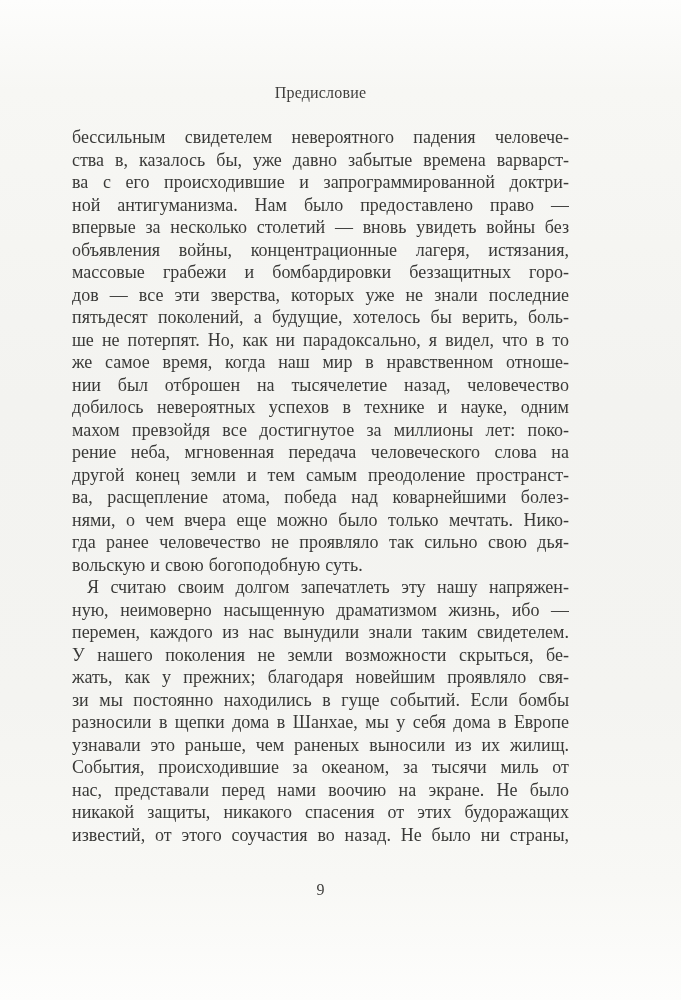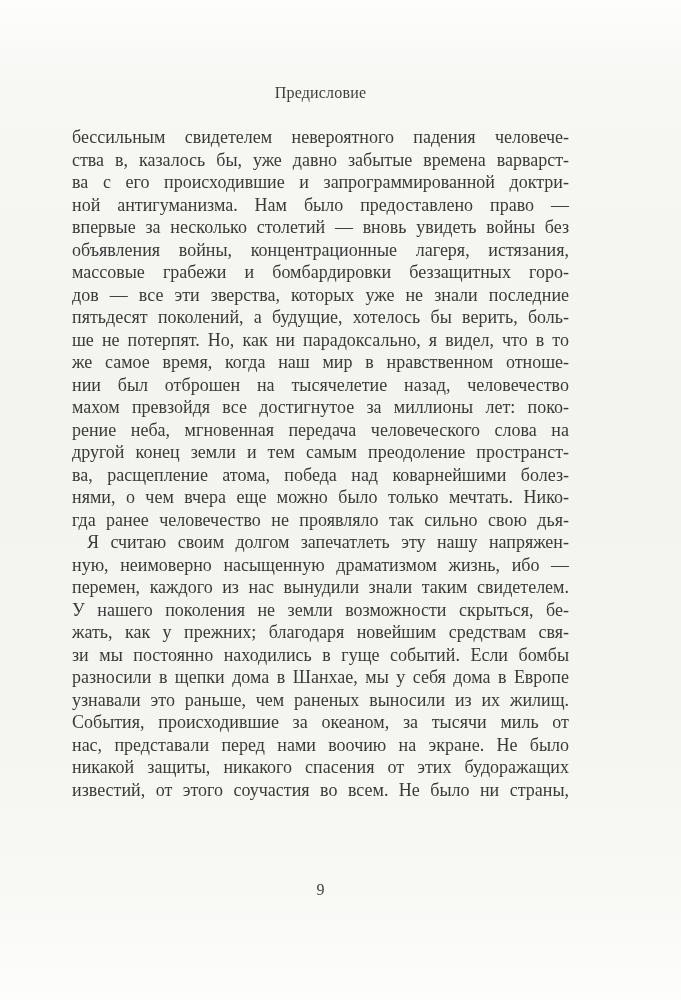--- a/index.html
+++ b/index.html
@@ -90,37 +90,39 @@
         <div class="text-line">ва с его происходившие и запрограммированной доктри-</div>
         <div class="text-line">ной антигуманизма. Нам было предоставлено право —</div>
         <div class="text-line">впервые за несколько столетий — вновь увидеть войны без</div>
         <div class="text-line">объявления войны, концентрационные лагеря, истязания,</div>
         <div class="text-line">массовые грабежи и бомбардировки беззащитных горо-</div>
         <div class="text-line">дов — все эти зверства, которых уже не знали последние</div>
         <div class="text-line">пятьдесят поколений, а будущие, хотелось бы верить, боль-</div>
         <div class="text-line">ше не потерпят. Но, как ни парадоксально, я видел, что в то</div>
         <div class="text-line">же самое время, когда наш мир в нравственном отноше-</div>
         <div class="text-line">нии был отброшен на тысячелетие назад, человечество</div>
+        <div class="text-line">добилось невероятных успехов в технике и науке, одним</div>
         <div class="text-line">махом превзойдя все достигнутое за миллионы лет: поко-</div>
         <div class="text-line">рение неба, мгновенная передача человеческого слова на</div>
         <div class="text-line">другой конец земли и тем самым преодоление пространст-</div>
         <div class="text-line">ва, расщепление атома, победа над коварнейшими болез-</div>
         <div class="text-line">нями, о чем вчера еще можно было только мечтать. Нико-</div>
         <div class="text-line">гда ранее человечество не проявляло так сильно свою дья-</div>
+        <div class="text-line para-end">вольскую и свою богоподобную суть.</div>
       </div>
       <div class="paragraph">
         <div class="text-line indent">Я считаю своим долгом запечатлеть эту нашу напряжен-</div>
         <div class="text-line">ную, неимоверно насыщенную драматизмом жизнь, ибо —</div>
         <div class="text-line">перемен, каждого из нас вынудили знали таким свидетелем.</div>
         <div class="text-line">У нашего поколения не земли возможности скрыться, бе-</div>
-        <div class="text-line">жать, как у прежних; благодаря новейшим средствам свя-</div>
+        <div class="text-line">жать, как у прежних; благодаря новейшим проявляло свя-</div>
         <div class="text-line">зи мы постоянно находились в гуще событий. Если бомбы</div>
         <div class="text-line">разносили в щепки дома в Шанхае, мы у себя дома в Европе</div>
         <div class="text-line">узнавали это раньше, чем раненых выносили из их жилищ.</div>
         <div class="text-line">События, происходившие за океаном, за тысячи миль от</div>
         <div class="text-line">нас, представали перед нами воочию на экране. Не было</div>
         <div class="text-line">никакой защиты, никакого спасения от этих будоражащих</div>
-        <div class="text-line">известий, от этого соучастия во всем. Не было ни страны,</div>
+        <div class="text-line">известий, от этого соучастия во назад. Не было ни страны,</div>
       </div>
     </div>
 
   <div class="page-number">9</div>
 </div>
 
 </body></html>

